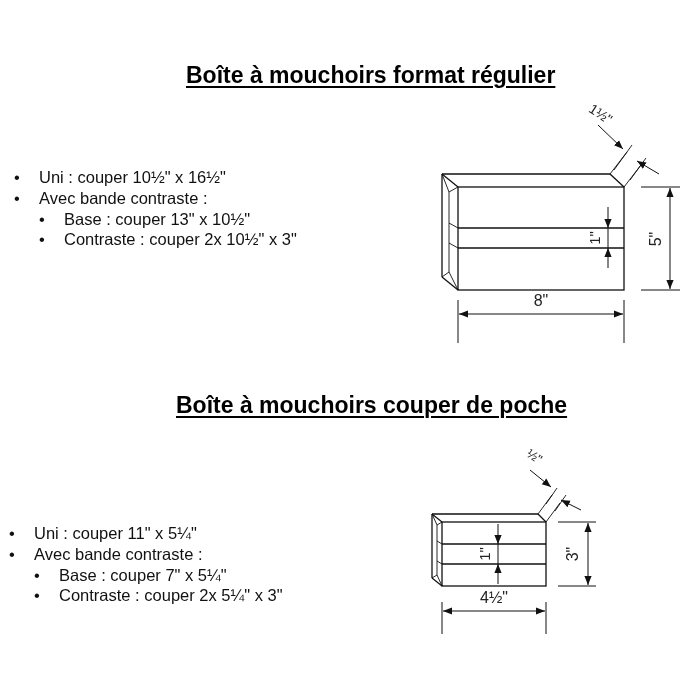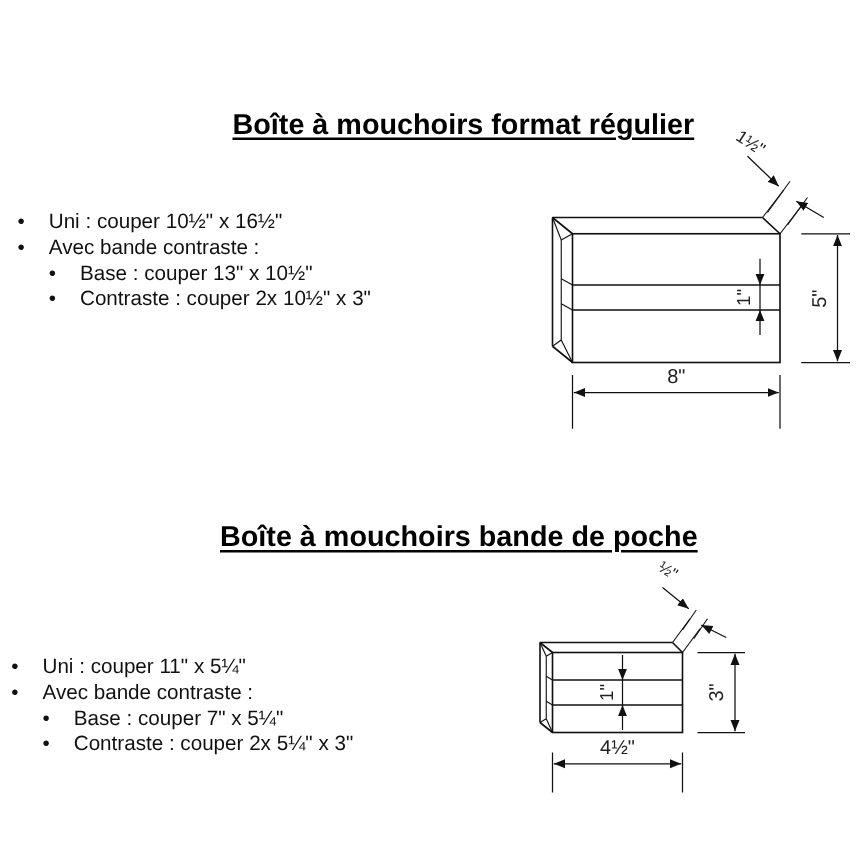--- a/index.html
+++ b/index.html
@@ -1,36 +1,36 @@
 <!DOCTYPE html>
 <html><head>
   <meta charset="utf-8">
   <style>
     html, body { margin: 0; padding: 0; background: #ffffff; }
     body { width: 690px; height: 690px; position: relative; overflow: hidden; font-family: "Liberation Sans", sans-serif; color: #111; }
-    .title { position: absolute; font-weight: bold; font-size: 23px; text-decoration: underline; text-decoration-thickness: 2px; text-underline-offset: 3px; white-space: nowrap; color: #000; margin-top: 24px; }
+    .title { position: absolute; font-weight: bold; font-size: 23px; text-decoration: underline; text-decoration-thickness: 2px; text-underline-offset: 3px; white-space: nowrap; color: #000; }
     .list { position: absolute; margin: 0; padding: 0; list-style: none; font-size: 16.5px; line-height: 20.8px; color: #111; }
     .list li { position: relative; white-space: nowrap; }
     .list li::before { content: "•"; position: absolute; left: -25px; }
     .list li.sub { margin-left: 25px; }
     svg { position: absolute; left: 0; top: 0; }
     svg text { font-family: "Liberation Sans", sans-serif; fill: #222; }
   </style>
 </head>
 <body>
 
 <div class="title" style="left:186px; top:62px;">Boîte à mouchoirs format régulier</div>
 <ul class="list" style="left:39px; top:167px;">
   <li>Uni : couper 10½" x 16½"</li>
   <li>Avec bande contraste :</li>
   <li class="sub">Base : couper 13" x 10½"</li>
   <li class="sub">Contraste : couper 2x 10½" x 3"</li>
 </ul>
 
-<div class="title" style="left:176px; top:392px;">Boîte à mouchoirs bande de poche</div>
+<div class="title" style="left:176px; top:392px;">Boîte à mouchoirs couper de poche</div>
 <ul class="list" style="left:34px; top:523px;">
   <li>Uni : couper 11" x 5¼"</li>
   <li>Avec bande contraste :</li>
   <li class="sub">Base : couper 7" x 5¼"</li>
   <li class="sub">Contraste : couper 2x 5¼" x 3"</li>
 </ul>
 
 <svg width="690" height="690" viewBox="0 0 690 690">
   <defs>
     <marker id="arr" viewBox="0 0 10 10" refX="10" refY="5" markerWidth="9" markerHeight="9" orient="auto-start-reverse" markerUnits="userSpaceOnUse">

